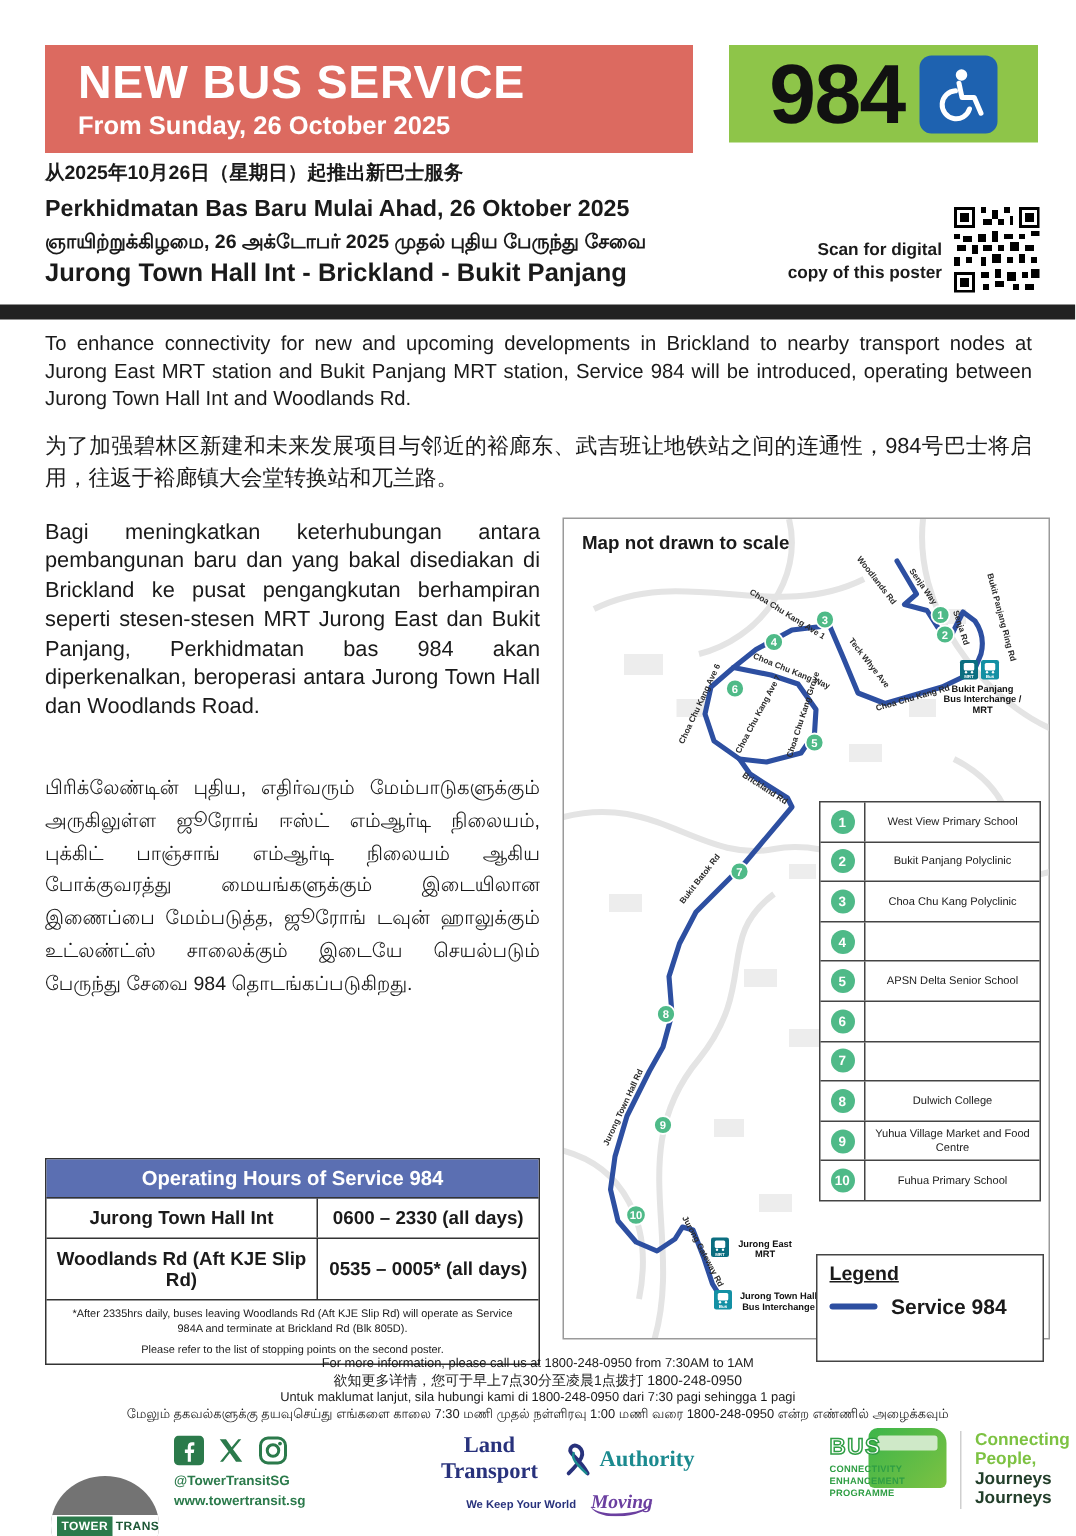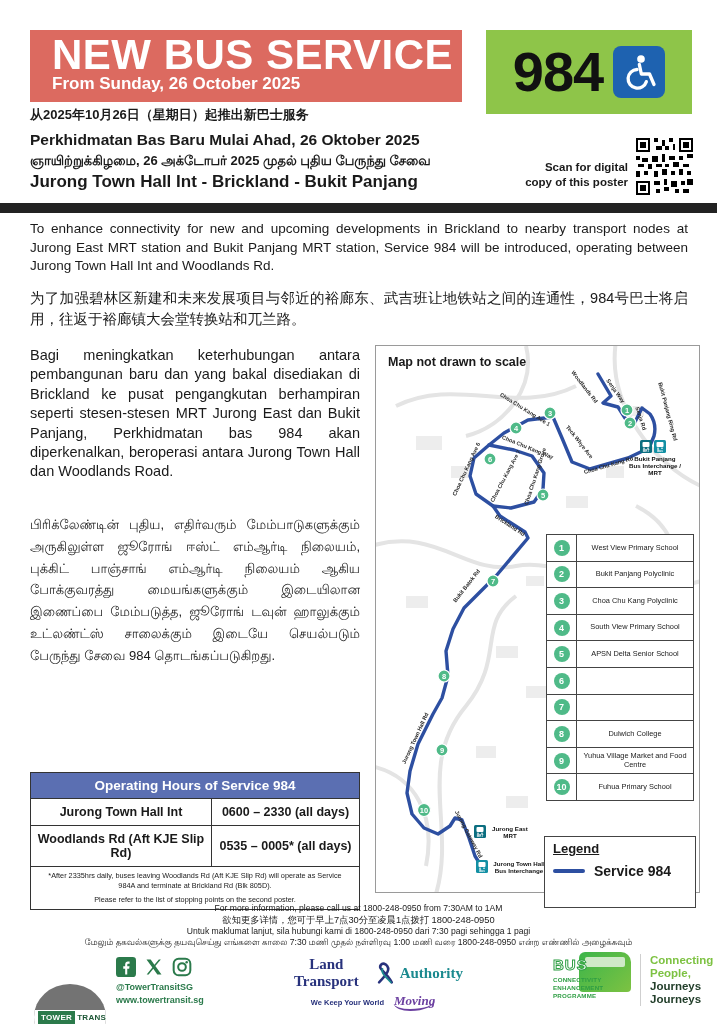--- a/index.html
+++ b/index.html
@@ -3,23 +3,23 @@
 <meta charset="utf-8">
 <style>
   html,body{margin:0;padding:0;background:#fff;}
   .page{position:relative;width:717px;height:1024px;background:#ffffff;overflow:hidden;
         font-family:"Liberation Sans", sans-serif;color:#1a1a1a;}
   .abs{position:absolute;}
 
   
   .banner{left:30px;top:30px;width:432px;height:72px;background:#DC6A60;color:#fff;
           padding-left:22px;box-sizing:border-box;display:flex;flex-direction:column;justify-content:center;}
-  .banner-title{font-size:42px;font-weight:bold;letter-spacing:.5px;line-height:34px;}
+  .banner-title{font-size:31px;font-weight:bold;letter-spacing:.5px;line-height:34px;}
   .banner-sub{font-size:17px;font-weight:bold;margin-top:2px;}
-  .svc-box{left:486px;top:30px;width:206px;height:84px;background:#8EC549;display:flex;
+  .svc-box{left:486px;top:30px;width:206px;height:65px;background:#8EC549;display:flex;
            align-items:center;justify-content:center;gap:10px;}
   .svc-num{font-size:56px;font-weight:bold;color:#111;line-height:1;letter-spacing:-1px;}
   .wheel{width:52px;height:52px;background:#1E62B0;border-radius:8px;display:flex;align-items:center;justify-content:center;}
   .hdr-zh{left:30px;top:106px;font-size:13px;font-weight:bold;}
   .hdr-ms{left:30px;top:131px;font-size:15.5px;font-weight:bold;}
   .hdr-ta{left:30px;top:153px;font-size:13px;font-weight:bold;}
   .hdr-route{left:30px;top:172px;font-size:17px;font-weight:bold;}
   .qr{left:636px;top:138px;width:57px;height:57px;}
   .qr-cap{left:430px;top:160px;width:198px;text-align:right;font-size:11.5px;font-weight:bold;line-height:15px;}
   .blackbar{left:0;top:203px;width:717px;height:10px;background:#222;}
@@ -342,21 +342,20 @@
       <div class="stop-row">
           <div class="stop-badge-cell">
             <span class="stop-badge">3</span>
           </div>
           <div class="stop-name">Choa Chu Kang Polyclinic</div>
         </div>
       <div class="stop-row">
           <div class="stop-badge-cell">
             <span class="stop-badge">4</span>
           </div>
-          <div class="stop-name">South View Primary School</div>
         </div>
       <div class="stop-row">
           <div class="stop-badge-cell">
             <span class="stop-badge">5</span>
           </div>
           <div class="stop-name">APSN Delta Senior School</div>
         </div>
       <div class="stop-row">
           <div class="stop-badge-cell">
             <span class="stop-badge">6</span>

